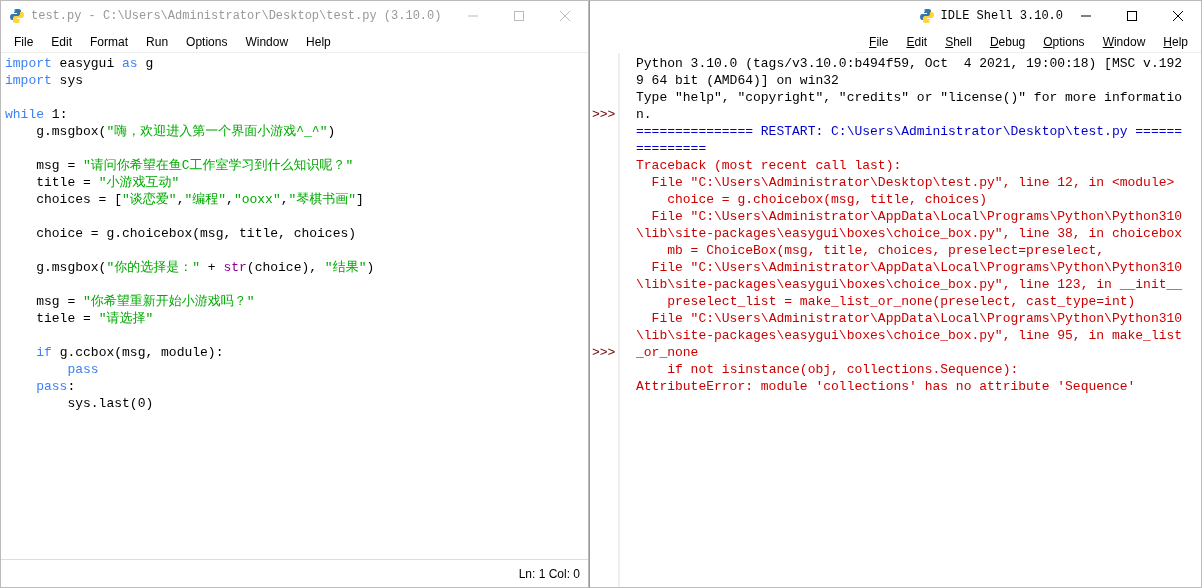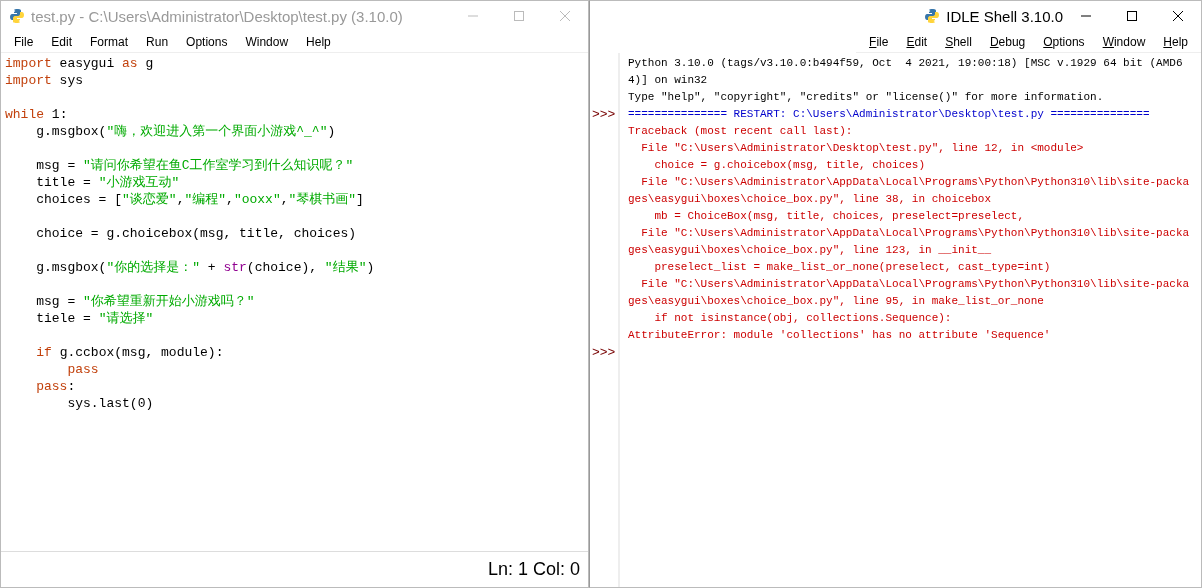--- a/index.html
+++ b/index.html
@@ -2,41 +2,41 @@
 <html><head>
 <meta charset="utf-8">
 <style>
 * { margin:0; padding:0; box-sizing:border-box; }
 body { font-family:"Segoe UI",Tahoma,sans-serif; font-size:12px; background:#fff; width:1202px; height:588px; overflow:hidden; display:flex; }
 .window { height:588px; display:flex; flex-direction:column; border:1px solid #bbb; position:relative; }
 .window.left { width:589px; }
 .window.right { width:613px; border-left:1px solid #999;align-items:flex-end; }
 .titlebar { height:30px; display:flex; align-items:center; background:#fff; padding-left:8px; }
 .titlebar .icon { width:16px; height:16px; margin-right:6px; }
-.titlebar .title { flex:1; font-size:15px; }
+.titlebar .title { flex:1; font-size:12px;font-family:Liberation Mono, monospace; }
 .left .titlebar .title { color:#999; }
 .right .titlebar .title { color:#000; }
 .winbtns { display:flex; height:30px; }
 .winbtn { width:46px; height:30px; display:flex; align-items:center; justify-content:center; color:#555; }
 .left .winbtn { color:#bbb; }
 .winbtn svg { width:10px; height:10px; }
 .menubar { height:22px; display:flex; align-items:center; padding:0 4px; border-bottom:1px solid #eee; background:#fff; }
 .menuitem { padding:2px 9px; font-size:12px; color:#000; }
 .menuitem span.u { text-decoration:underline; }
 .editor { flex:1; overflow:hidden; background:#fff; position:relative; }
 .code { font-family:"Courier New",monospace; font-size:13px; line-height:17px; padding:2px 4px; white-space:pre; }
-.statusbar { height:36px; border-top:1px solid #ddd; display:flex; justify-content:flex-end; align-items:center; padding-right:8px; font-size:18px; color:#000; background:#fff; }
-.kw { color:#c2410c; }
+.statusbar { height:28px; border-top:1px solid #ddd; display:flex; justify-content:flex-end; align-items:center; padding-right:8px; font-size:12px; color:#000; background:#fff; }
+.kw { color:#3b82f6; }
 .str { color:#00aa00; } 
 .bi { color:#900090; } 
 .err { color:#cc0000; } 
 .shell-area { flex:1; display:flex; background:#fff; overflow:hidden; }
 .prompt-col { width:30px; font-family:"Courier New",monospace; font-size:13px; line-height:17px; color:#770000; padding-top:2px; text-align:left; padding-left:2px; border-right:2px solid #eee; }
 .prompt-col div { height:17px; }
-.shell-text { flex:1; font-family:"Courier New",monospace; font-size:11px; line-height:17px; padding:2px 8px; white-space:pre-wrap; word-break:break-all; }
+.shell-text { flex:1; font-family:"Courier New",monospace; font-size:13px; line-height:17px; padding:2px 16px; white-space:pre-wrap; word-break:break-all; }
 .blueline { color:#0000cc; }
 </style>
 </head>
 <body>
 
 <div class="window left">
   <div class="titlebar">
     <svg class="icon" viewBox="0 0 16 16">
         <path fill="#3776ab" d="M8 1c-3 0-3 1-3 2v2h3v1H3c-1 0-2 1-2 3s1 3 2 3h2v-2c0-1 1-2 2-2h3c1 0 2-1 2-2V3c0-1 0-2-4-2z"></path>
         <circle cx="5.5" cy="3" r=".7" fill="#fff"></circle>

